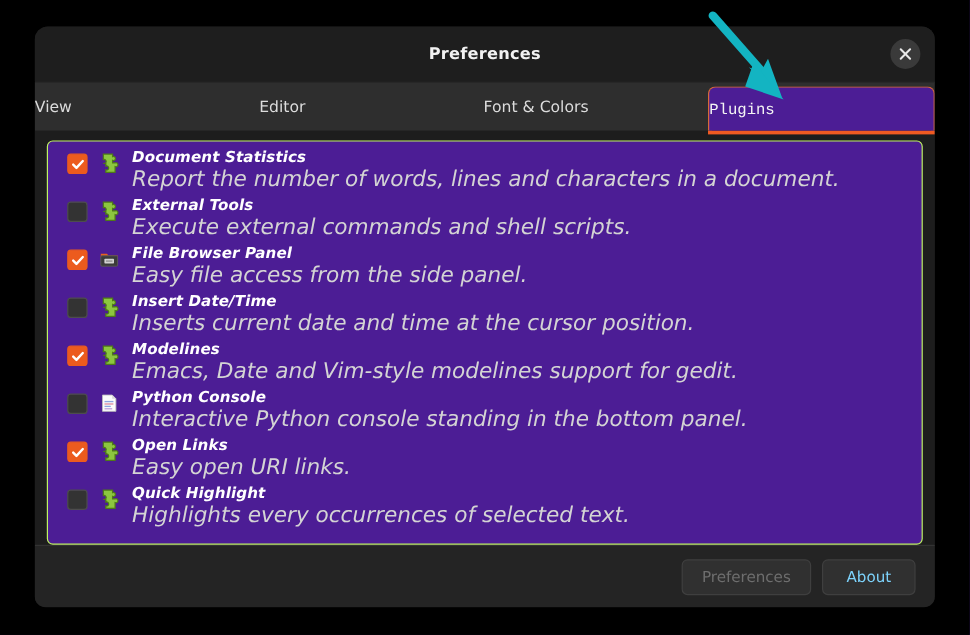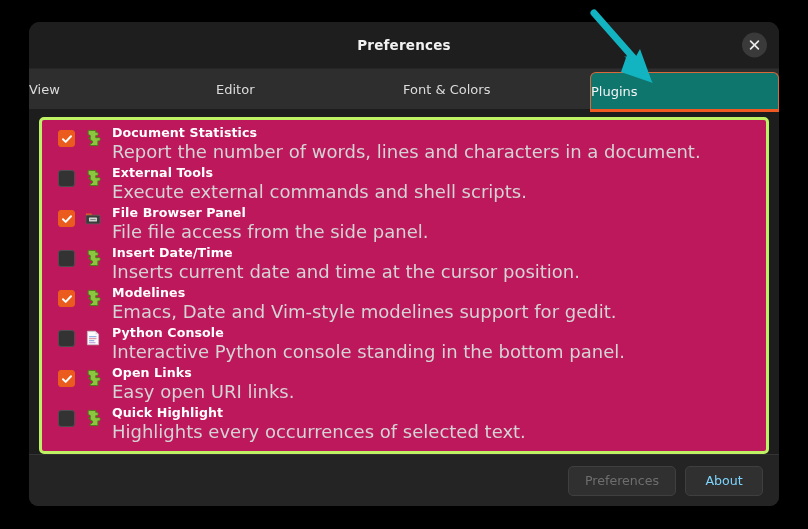--- a/index.html
+++ b/index.html
@@ -65,50 +65,52 @@
     display: flex;
     align-items: center;
     justify-content: flex-start;
     color: #dcdcdc;
     font-size: 13px;
     position: relative;
     cursor: pointer;
     user-select: none;
   }
   .tab.selected {
-    background: #0f766e;
+    background: #4c1d95;
     border: 1px solid #d8693a;
     border-bottom: none;
     border-radius: 6px 6px 0 0;
     margin-top: 3px;
     color: #f4f4f4;
+    font-family: Liberation Mono, monospace;
   }
   .tab.selected::after {
     content: "";
     position: absolute;
     left: -1px; right: -1px; bottom: -3px;
     height: 3px;
     background: #f05a22;
   }
 
   
   .listwrap {
     flex: 1 1 auto;
     padding: 8px 10px 0 10px;
     background: #1d1d1d;
     min-height: 0;
   }
   .list {
     width: 100%;
     height: 100%;
-    background: #be185d;
-    border: 3px solid #bef264;
+    background: #4c1d95;
+    border: 1px solid #bef264;
     border-radius: 5px;
     overflow: hidden;
     position: relative;
+    font-style: italic;
   }
   .row {
     display: flex;
     align-items: flex-start;
     height: 40px;
     padding: 5px 10px 0 16px;
     cursor: pointer;
   }
   .cb {
     width: 17px; height: 17px;
@@ -253,21 +255,21 @@
           <div class="icon">
             <svg width="18" height="18" viewBox="0 0 18 18">
               <path d="M2 4.5h5.2l1.1 1.4H16v1.6H2z" fill="#e8621f"></path>
               <rect x="2" y="6.2" width="14" height="8.6" rx="1" fill="#3b3b3b" stroke="#595959" stroke-width="0.8"></rect>
               <rect x="5" y="8.6" width="8" height="4" rx="0.6" fill="#d2d2d2"></rect>
               <rect x="6.3" y="10.1" width="5.4" height="0.9" fill="#7e7e7e"></rect>
             </svg>
           </div>
           <div class="txt">
             <span class="pname">File Browser Panel</span>
-            <span class="pdesc">File file access from the side panel.</span>
+            <span class="pdesc">Easy file access from the side panel.</span>
           </div>
         </div>
 
         <div class="row">
           <div class="cb off"></div>
           <div class="icon">
             <svg width="18" height="18" viewBox="0 0 18 18">
               <path d="M6.2 1.4h5.6v2.1a1.7 1.7 0 1 1 0 3.1v2.1h2.1a1.7 1.7 0 1 1 0 3.1v4.8H6.2v-2.1a1.7 1.7 0 1 0 0-3.1V9.1H4.1a1.7 1.7 0 1 0 0-3.1V1.4z" fill="#8cc63f" stroke="#4e7a18" stroke-width="1"></path>
             </svg>
           </div>

